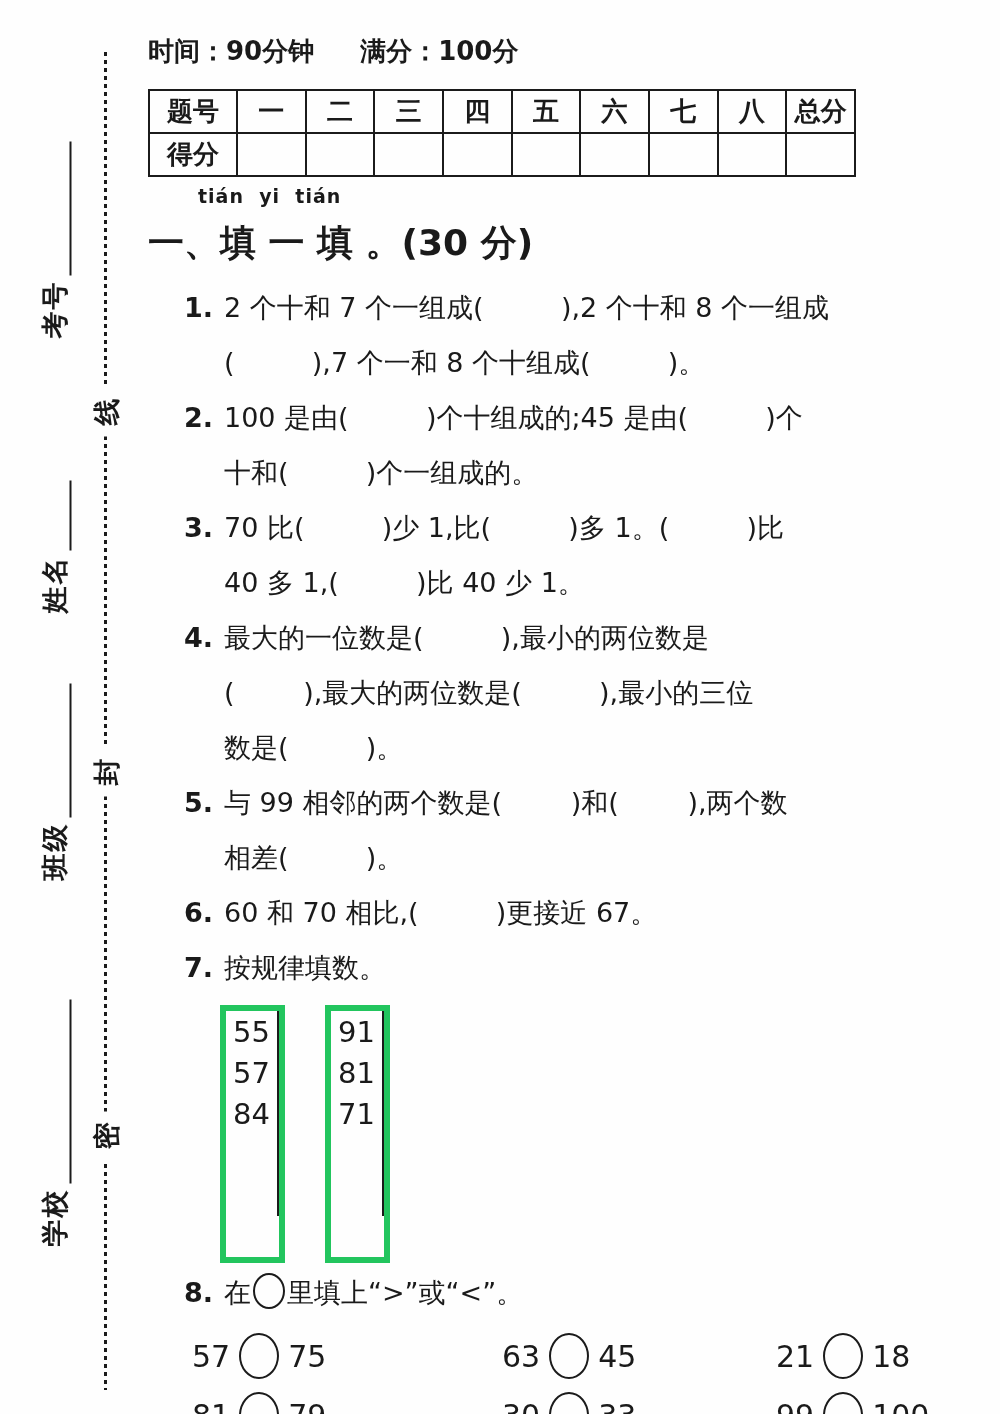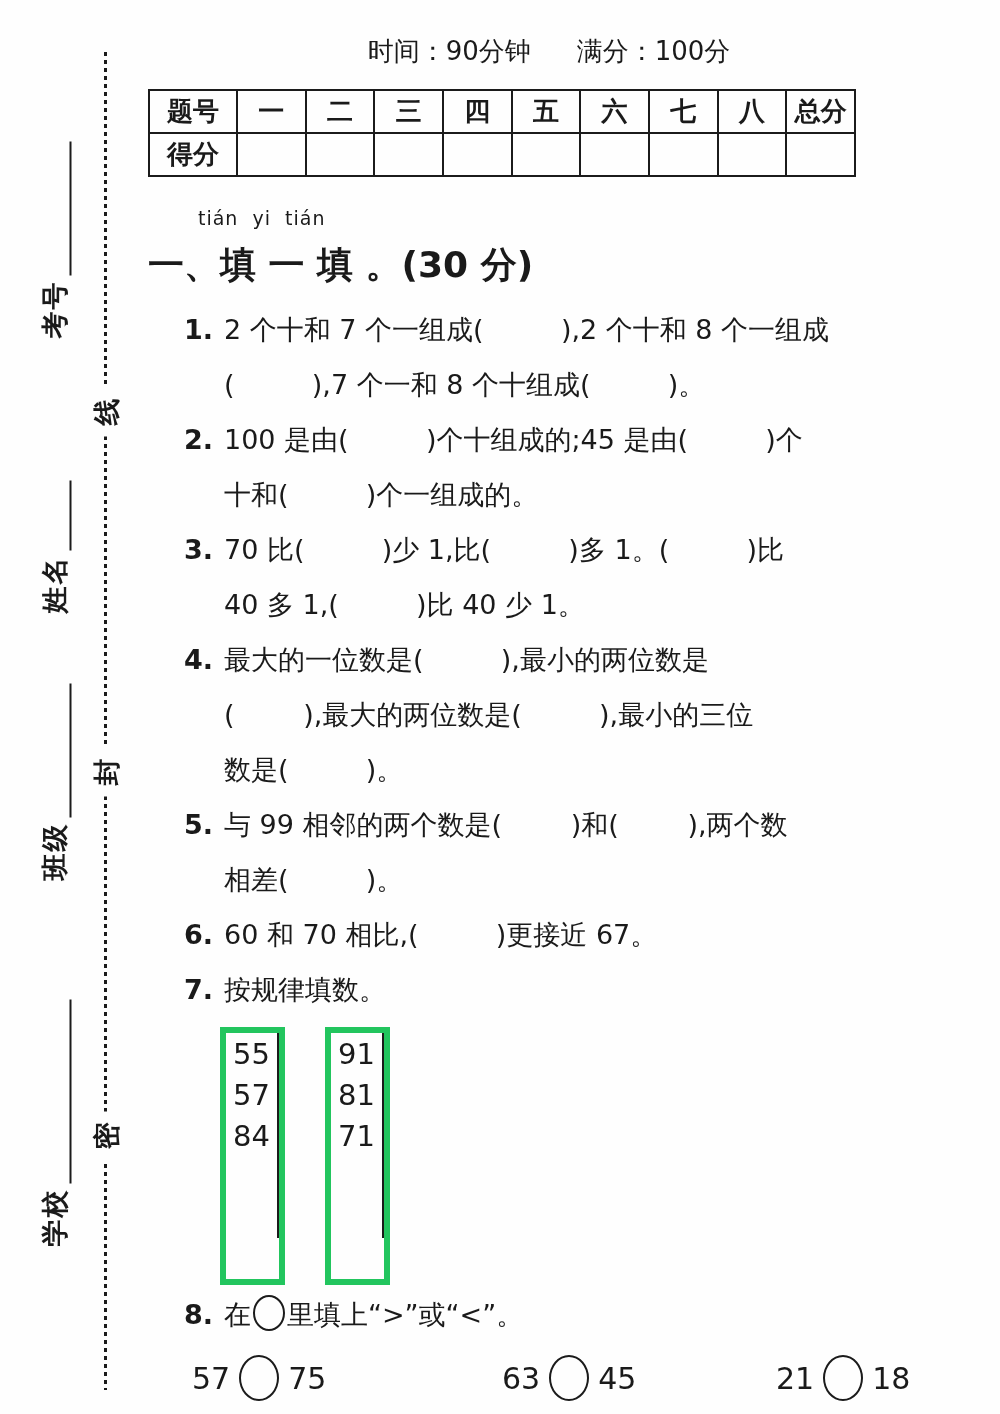--- a/index.html
+++ b/index.html
@@ -26,26 +26,26 @@
   .sf-0{width:197px;left:-44px;top:223px}
   .sf-1{width:133px;left:-12px;top:530px}
   .sf-2{width:197px;left:-44px;top:765px}
   .sf-3{width:247px;left:-69px;top:1106px}
   .sl-label{font-size:27px;font-weight:600;letter-spacing:2px;white-space:nowrap;}
   .sl-line{flex:1;height:31px;border-bottom:2.5px solid #1b1b1b;margin-left:5px;}
   
   .main{position:absolute;left:148px;top:0;width:802px;}
   .title{margin-top:50px;text-align:center;font-size:45px;line-height:1.3;
          font-weight:900;letter-spacing:1px;white-space:nowrap;}
-  .meta{margin-top:34px;text-align:center;font-size:26px;font-weight:400;white-space:nowrap;}
+  .meta{margin-top:34px;text-align:left;font-size:26px;font-weight:700;white-space:nowrap;}
   .meta-gap{display:inline-block;width:46px;}
   table.score{border-collapse:collapse;margin-top:20px;width:708px;table-layout:fixed;}
   .score td{border:2.5px solid #1b1b1b;height:41px;text-align:center;
             font-size:26px;font-weight:600;padding:0;}
-  .pinyin{margin:30px 0 0 50px;font-size:19px;letter-spacing:1px;white-space:pre;}
+  .pinyin{margin:8px 0 0 50px;font-size:19px;letter-spacing:1px;white-space:pre;font-weight:bold;}
   .section-heading{font-size:36px;font-weight:800;margin-top:12px;white-space:pre;}
   .questions{margin-top:12px;}
   .q-line{font-size:27px;line-height:55px;white-space:pre;padding-left:76px;position:relative;}
   .q-num{position:absolute;left:36px;font-weight:800;white-space:nowrap;}
   
   .seq-row{display:flex;margin:10px 0 0 72px;gap:40px;}
   .seq-table{display:flex;border:6px solid #22c55e;flex-direction:column;}
   .seq-cell{width:51px;height:41px;border-right:2.5px solid #1b1b1b;
             display:flex;align-items:center;justify-content:center;font-size:29px;}
   .seq-cell:last-child{border-right:none;}

